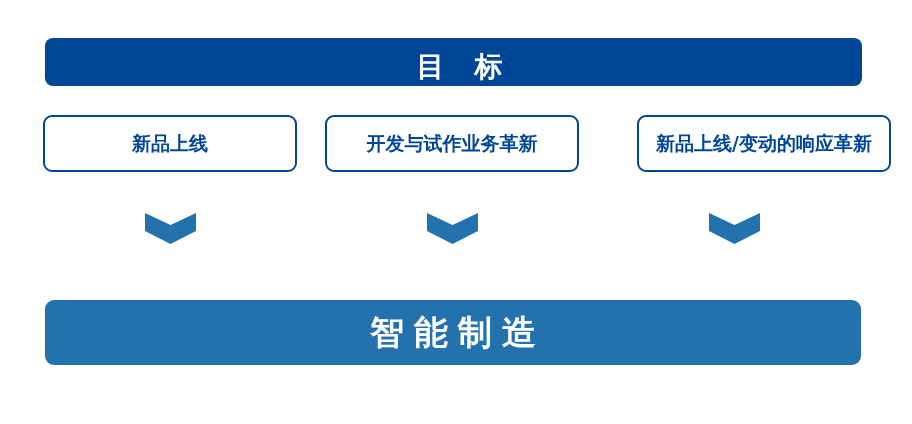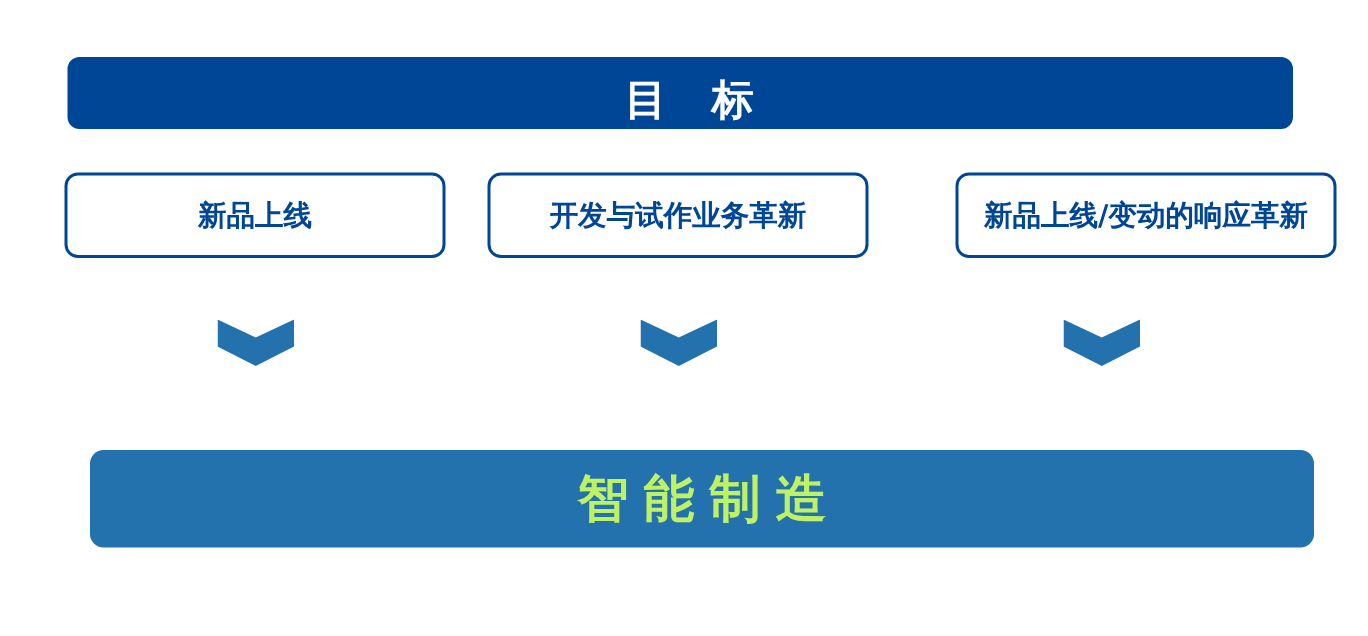--- a/index.html
+++ b/index.html
@@ -3,21 +3,21 @@
 <meta charset="utf-8">
 <style>
   html,body{margin:0;padding:0;background:#ffffff;}
   body{width:912px;height:424px;position:relative;overflow:hidden;font-family:"DejaVu Sans","Liberation Sans",sans-serif;}
   .goal{position:absolute;left:45px;top:38px;width:817px;height:48px;background:#004696;border-radius:8px;
         display:flex;align-items:flex-end;justify-content:center;color:#fff;font-weight:bold;font-size:28px;letter-spacing:30px;padding-left:42px;box-sizing:border-box;}
   .box{position:absolute;top:115px;width:254px;height:57px;border:2px solid #004696;border-radius:9px;box-sizing:border-box;
        display:flex;align-items:center;justify-content:center;color:#004696;font-weight:bold;font-size:19px;background:#fff;}
   .chev{position:absolute;top:213px;width:51px;height:31px;}
   .result{position:absolute;left:45px;top:300px;width:816px;height:65px;background:#2472ad;border-radius:9px;
-          display:flex;align-items:center;justify-content:center;color:#bef264;font-weight:bold;font-size:34px;letter-spacing:10px;padding-left:10px;box-sizing:border-box;margin-left:15px;}
+          display:flex;align-items:center;justify-content:center;color:#ffffff;font-weight:bold;font-size:34px;letter-spacing:10px;padding-left:10px;box-sizing:border-box;}
 </style>
 </head>
 <body>
 
 <div class="goal">
   <span>目标</span>
 </div>
 
 <div class="box" style="left:43px;">
   <span>新品上线</span>

